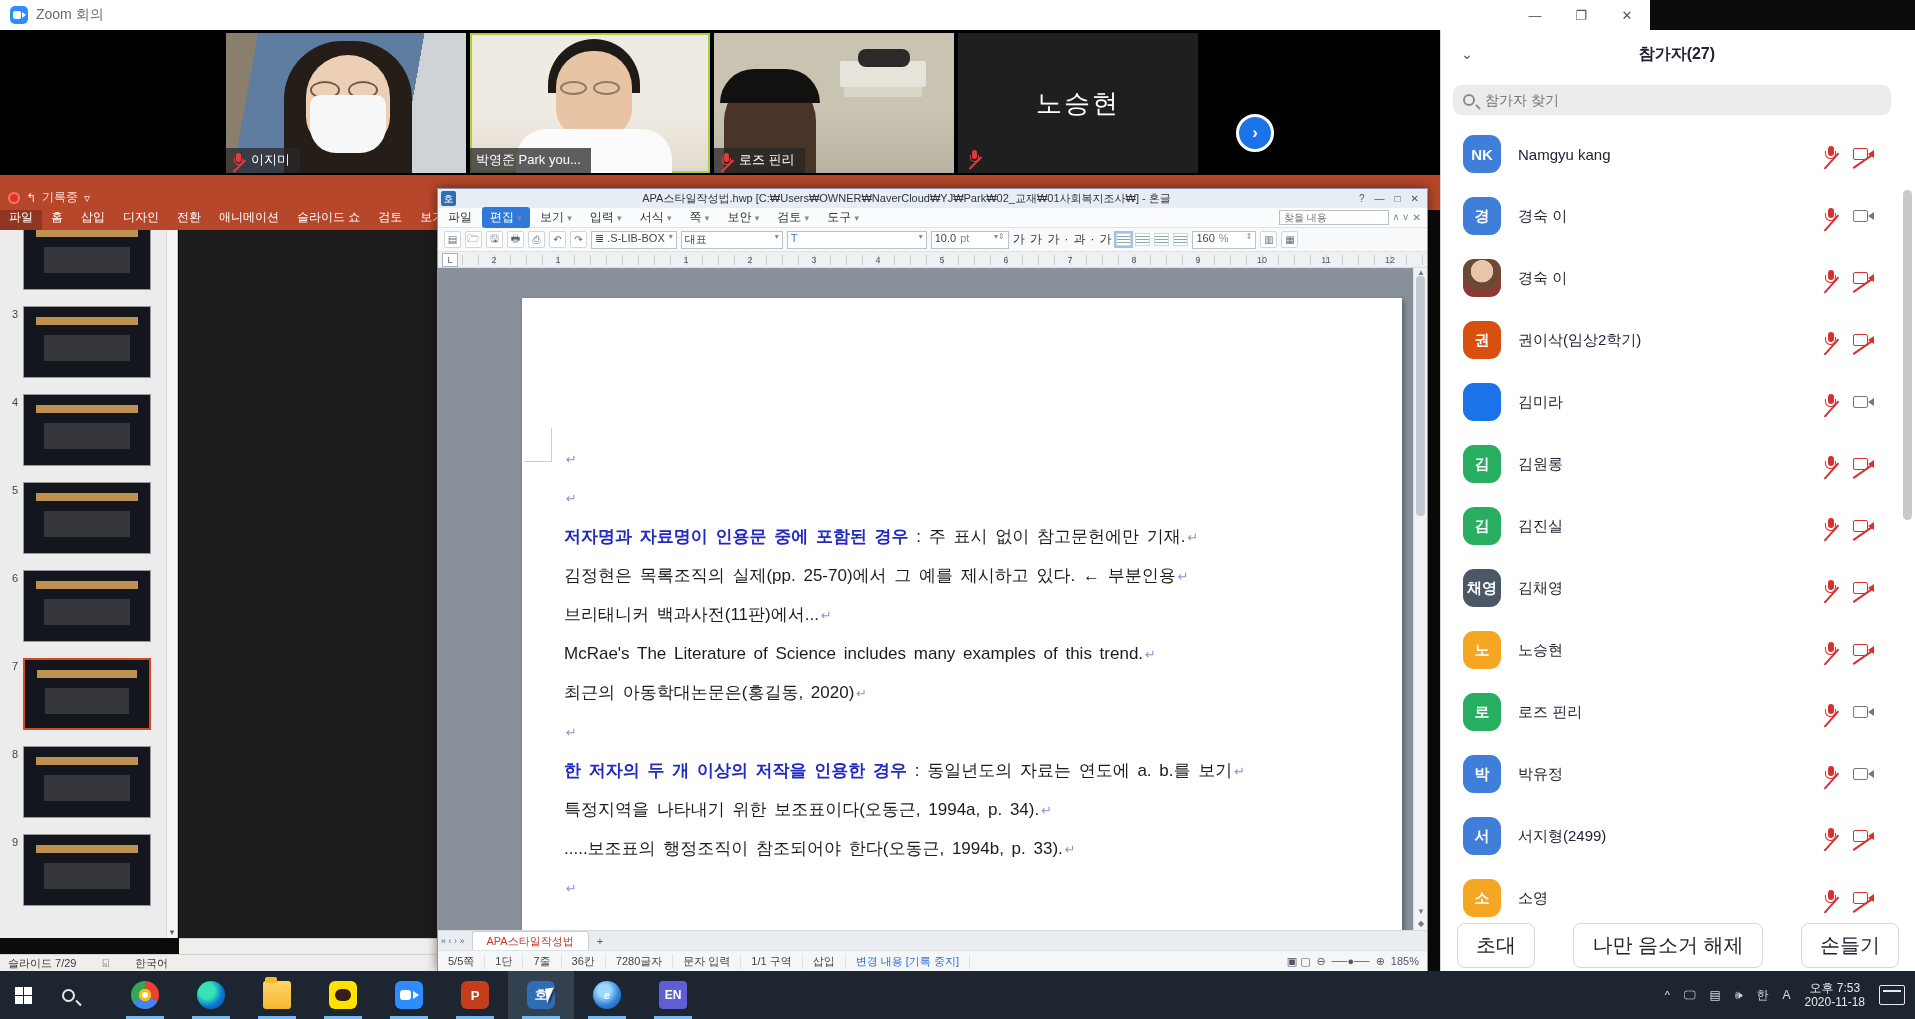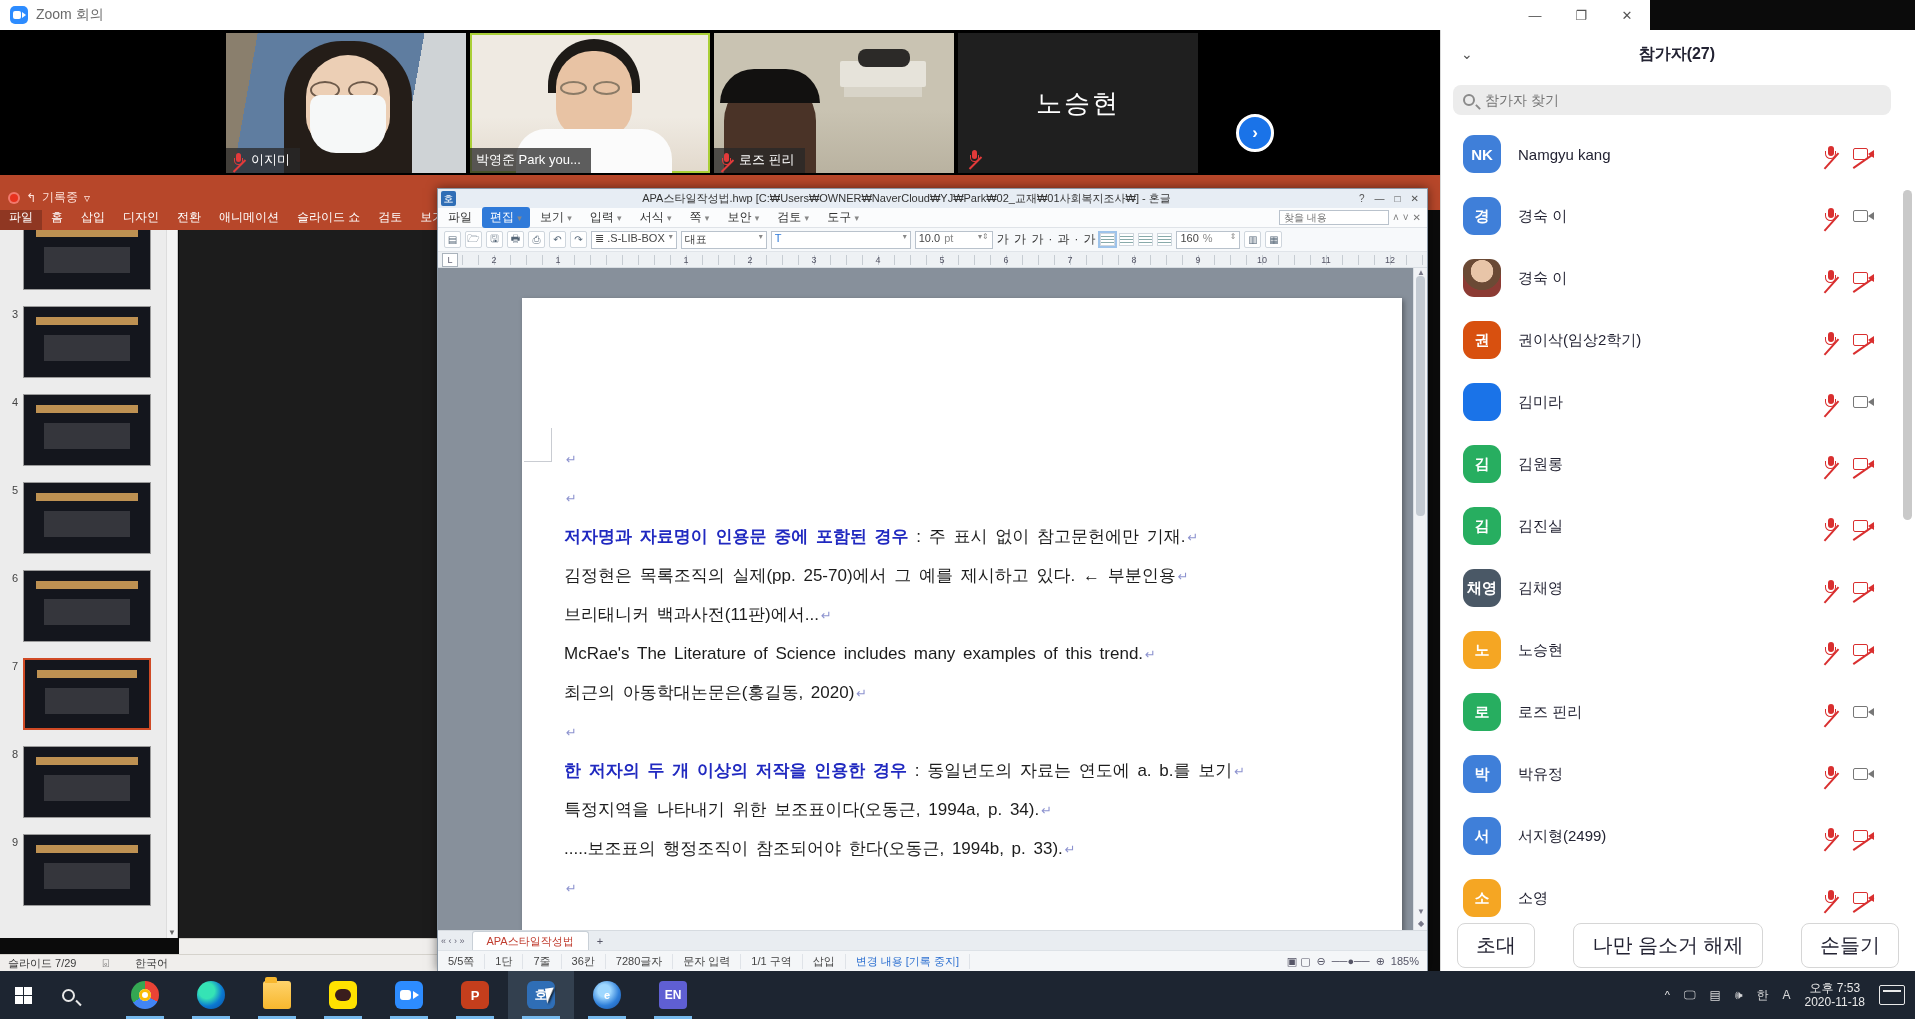--- a/index.html
+++ b/index.html
@@ -342,21 +342,21 @@
       <span class="tico">🗁</span>
       <span class="tico">🖫</span>
       <span class="tico">🖶</span>
       <span class="tico">⎙</span>
       <span class="tico">↶</span>
       <span class="tico">↷</span>
       <span class="combo">
           <span>≣ .S-LIB-BOX</span>
           <span class="dd">▾</span>
         </span>
-      <span class="combo" style="width:86px">
+      <span class="combo" style="width:102px">
           <span>대표</span>
           <span class="dd" style="margin-left:auto">▾</span>
         </span>
       <span class="combo" style="width:140px;color:#2f7ad9">
           <span>T</span>
           <span class="dd" style="margin-left:auto">▾</span>
         </span>
       <span class="combo" style="width:78px">
           <span>10.0</span>
           <span style="color:#888">pt</span>

